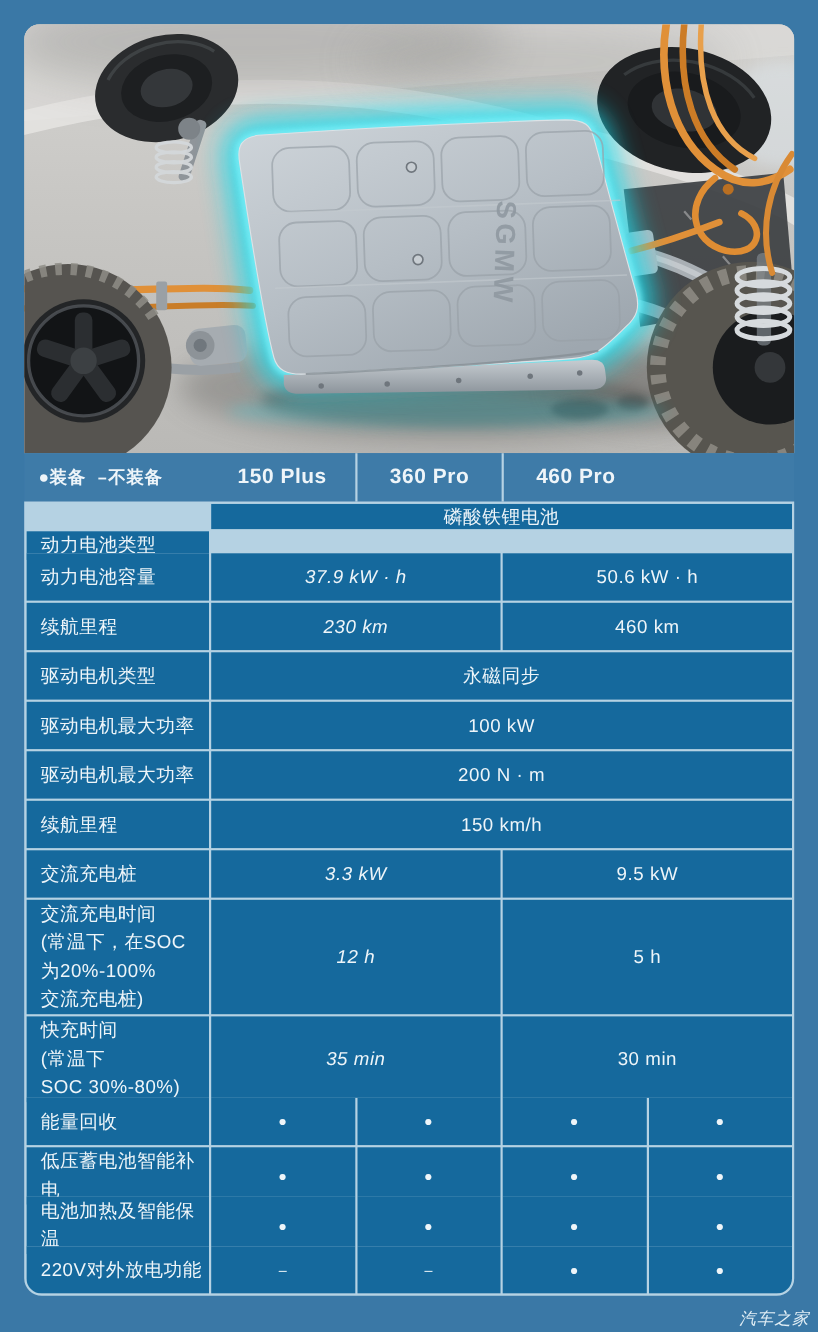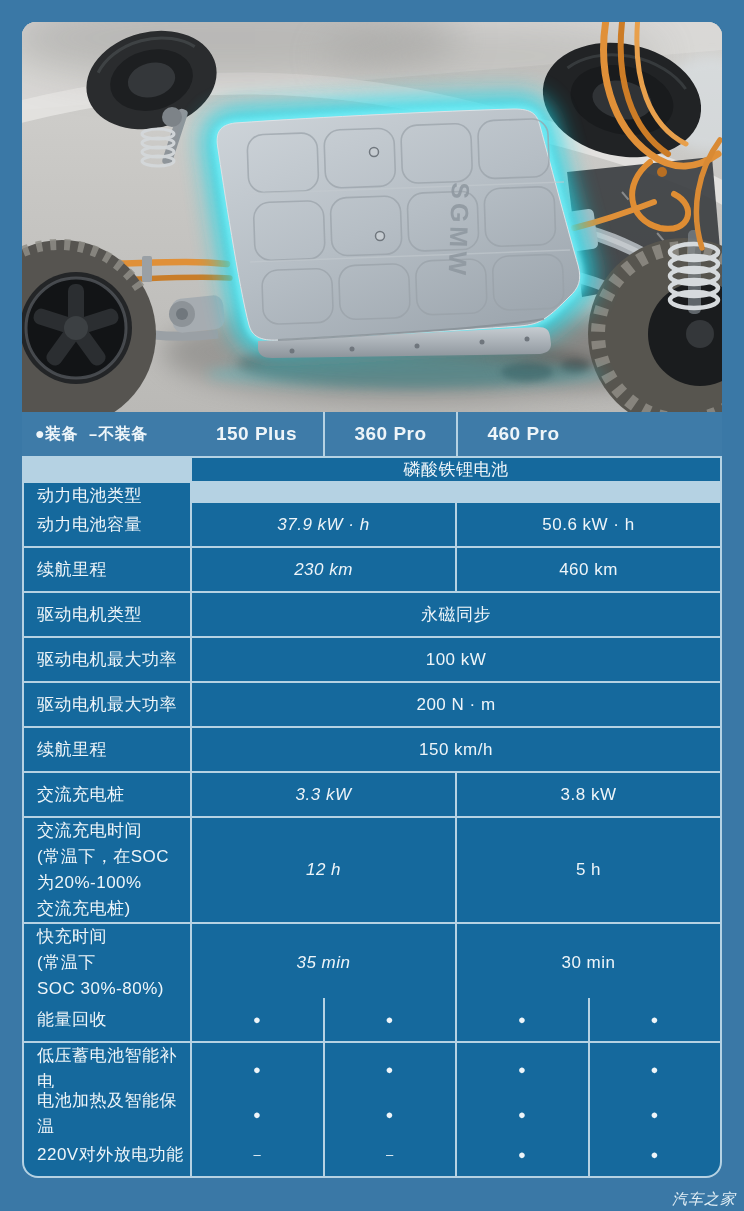--- a/index.html
+++ b/index.html
@@ -295,21 +295,21 @@
     </div>
 
     <div class="row">
       <div class="cell lab">续航里程</div>
       <div class="cell s4">150 km/h</div>
     </div>
 
     <div class="row">
       <div class="cell lab">交流充电桩</div>
       <div class="cell sa">3.3 kW</div>
-      <div class="cell sb">3.8 kW</div>
+      <div class="cell sb">9.5 kW</div>
     </div>
 
     <div class="row tall4">
       <div class="cell lab">交流充电时间
 (常温下，在SOC
 为20%-100%
 交流充电桩)</div>
       <div class="cell sa">12 h</div>
       <div class="cell sb">5 h</div>
     </div>

